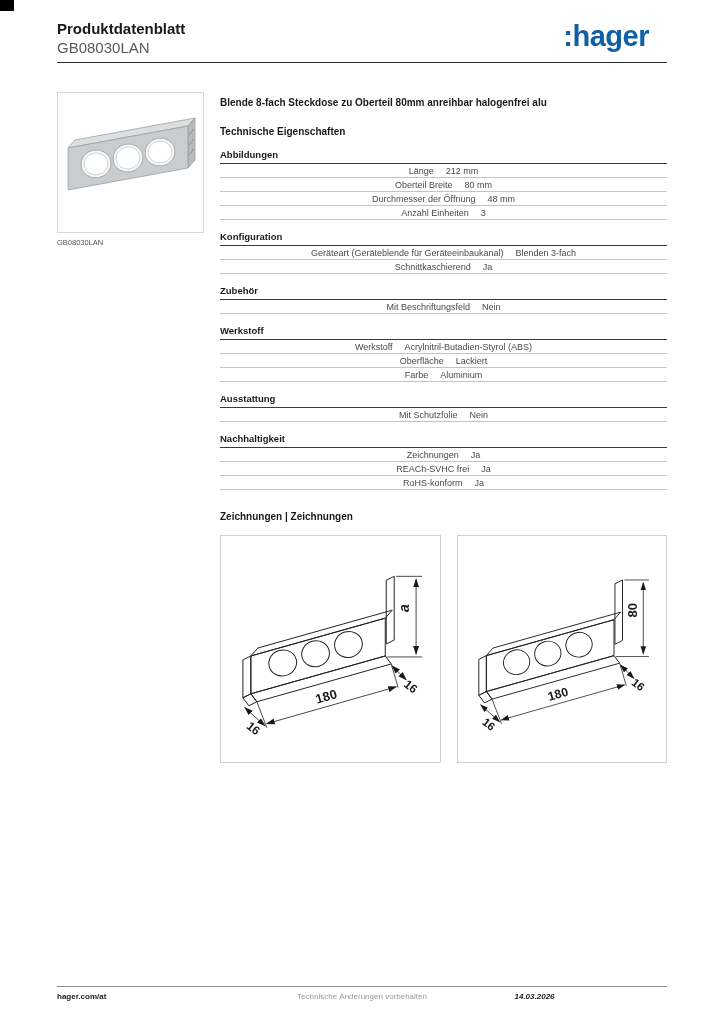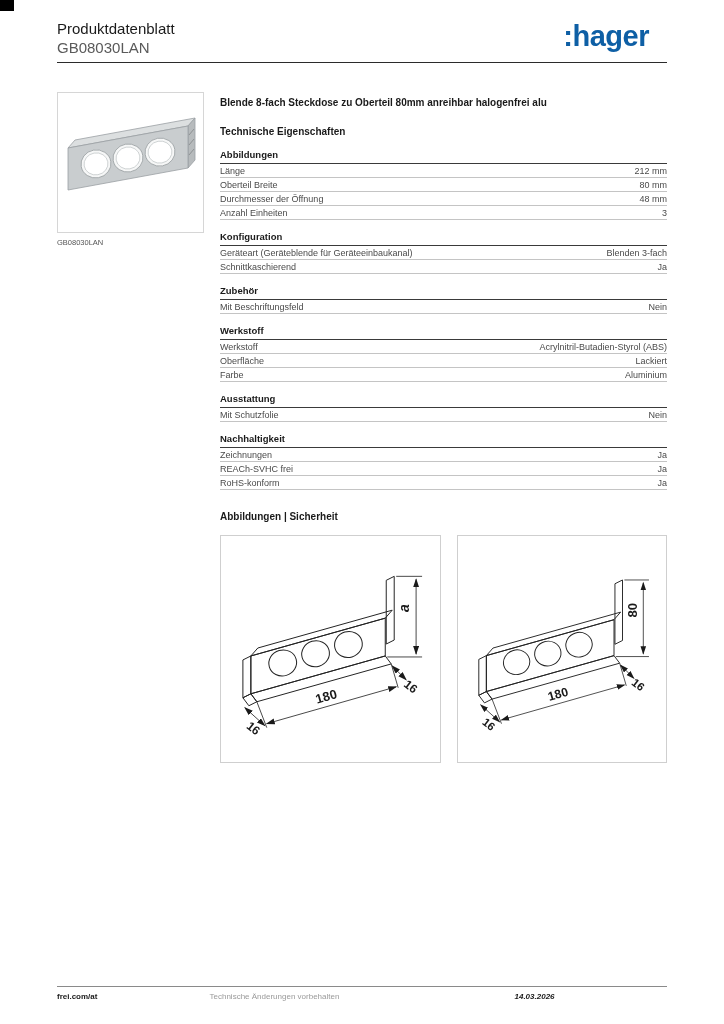--- a/index.html
+++ b/index.html
@@ -2,53 +2,53 @@
 <html><head>
 <meta charset="utf-8">
 <style>
   html,body{margin:0;padding:0;background:#e8e8e8;}
   .page{
     position:relative;width:724px;height:1024px;margin:0 auto;background:#fff;
     font-family:"Liberation Sans",sans-serif;color:#111;overflow:hidden;
   }
   .crop-mark{position:absolute;left:0;top:0;width:14px;height:11px;background:#000;}
   .header{position:absolute;left:57px;top:20px;width:450px;}
-  .doc-type{font-size:15px;font-weight:normal;line-height:18px;color:#1a1a1a;}
+  .doc-type{font-size:15px;font-weight:bold;line-height:18px;color:#1a1a1a;}
   .product-id{font-size:15px;line-height:18px;color:#5a5a5a;margin-top:1px;}
   .logo{position:absolute;right:75px;top:20px;font-size:29px;font-weight:bold;
         letter-spacing:-0.5px;color:#0e5fa5;line-height:32px;}
   .header-rule{position:absolute;left:57px;right:57px;top:62px;border-top:1px solid #2b2b2b;}
 
   .col-left{position:absolute;left:57px;top:92px;width:147px;}
   .photo-box{width:145px;height:139px;border:1px solid #d6d6d6;background:#fff;}
   .photo-caption{margin-top:5px;font-size:7.5px;color:#555;}
 
   .col-right{position:absolute;left:220px;top:92px;width:447px;}
   .product-title{font-size:10px;font-weight:bold;padding-top:4px;line-height:13px;color:#1a1a1a;}
   .tech-heading{margin-top:16px;font-size:10px;font-weight:bold;line-height:13px;color:#1a1a1a;}
   .section{margin-top:10px;}
   .section:first-of-type{margin-top:12px;}
   .section-title{font-size:9.5px;font-weight:bold;line-height:13px;padding-bottom:2px;
                  border-bottom:1px solid #3a3a3a;color:#1a1a1a;}
-  .spec-row{display:flex;justify-content:space-between;align-items:baseline;
+  .spec-row{display:flex;justify-content:center;align-items:baseline;
             font-size:9px;line-height:10px;padding:2px 0 1px;border-bottom:1px solid #c4c4c4;}
   .spec-label{color:#4a4a4a;}
   .spec-value{color:#4a4a4a;text-align:right;white-space:nowrap;padding-left:12px;}
 
   .drawings-heading{margin-top:20px;font-size:10px;font-weight:bold;line-height:13px;color:#1a1a1a;}
   .drawings-row{margin-top:12px;display:flex;gap:16px;}
   .drawing-box{border:1px solid #cfcfcf;height:228px;background:#fff;box-sizing:border-box;}
   .drawing-box.left{width:221px;}
   .drawing-box.right{width:210px;}
   .drawing-box svg{width:100%;height:100%;display:block;}
 
   .footer{position:absolute;left:57px;right:57px;top:986px;border-top:1px solid #8a8a8a;
           display:flex;align-items:baseline;padding-top:5px;font-size:8px;}
   .footer-left{flex:1;font-weight:bold;color:#1a1a1a;text-decoration:none;}
-  .footer-center{flex:2;text-align:left;color:#9a9a9a;}
+  .footer-center{flex:2;text-align:center;color:#9a9a9a;}
   .footer-right{flex:1;text-align:left;font-weight:bold;color:#1a1a1a;font-style:italic;}
 
   .dim-text{font-family:"Liberation Sans",sans-serif;font-weight:bold;fill:#1a1a1a;}
 </style>
 </head>
 <body>
 
 <div class="page">
 
   <div class="crop-mark"></div>
@@ -162,21 +162,21 @@
       <div class="spec-row">
         <span class="spec-label">REACh-SVHC frei</span>
         <span class="spec-value">Ja</span>
       </div>
       <div class="spec-row">
         <span class="spec-label">RoHS-konform</span>
         <span class="spec-value">Ja</span>
       </div>
     </div>
 
-    <div class="drawings-heading">Abbildungen | Sicherheit</div>
+    <div class="drawings-heading">Zeichnungen | Zeichnungen</div>
 
     <div class="drawings-row">
 
       <div class="drawing-box left">
         <svg viewBox="0 0 220 226" preserveAspectRatio="xMidYMid meet" aria-hidden="true">
           <defs>
             <marker id="dal" markerWidth="10" markerHeight="8" refX="8" refY="3" orient="auto-start-reverse" markerUnits="userSpaceOnUse">
               <path d="M0,0 L9,3 L0,6 Z" fill="#1a1a1a"></path>
             </marker>
           </defs>
@@ -240,18 +240,18 @@
           <text class="dim-text" x="30" y="196" font-size="12" text-anchor="middle" transform="rotate(38 30 196)">16</text>
           <text class="dim-text" x="188" y="154" font-size="12" text-anchor="middle" transform="rotate(38 188 154)">16</text>
           <text class="dim-text" x="189" y="72" font-size="14" text-anchor="middle" transform="rotate(-90 189 72)">80</text>
         </svg>
       </div>
 
     </div>
   </div>
 
   <div class="footer">
-    <a href="#" class="footer-left">frei.com/at</a>
+    <a href="#" class="footer-left">hager.com/at</a>
     <span class="footer-center">Technische Änderungen vorbehalten</span>
     <span class="footer-right">14.03.2026</span>
   </div>
 
 </div>
 
 </body></html>

